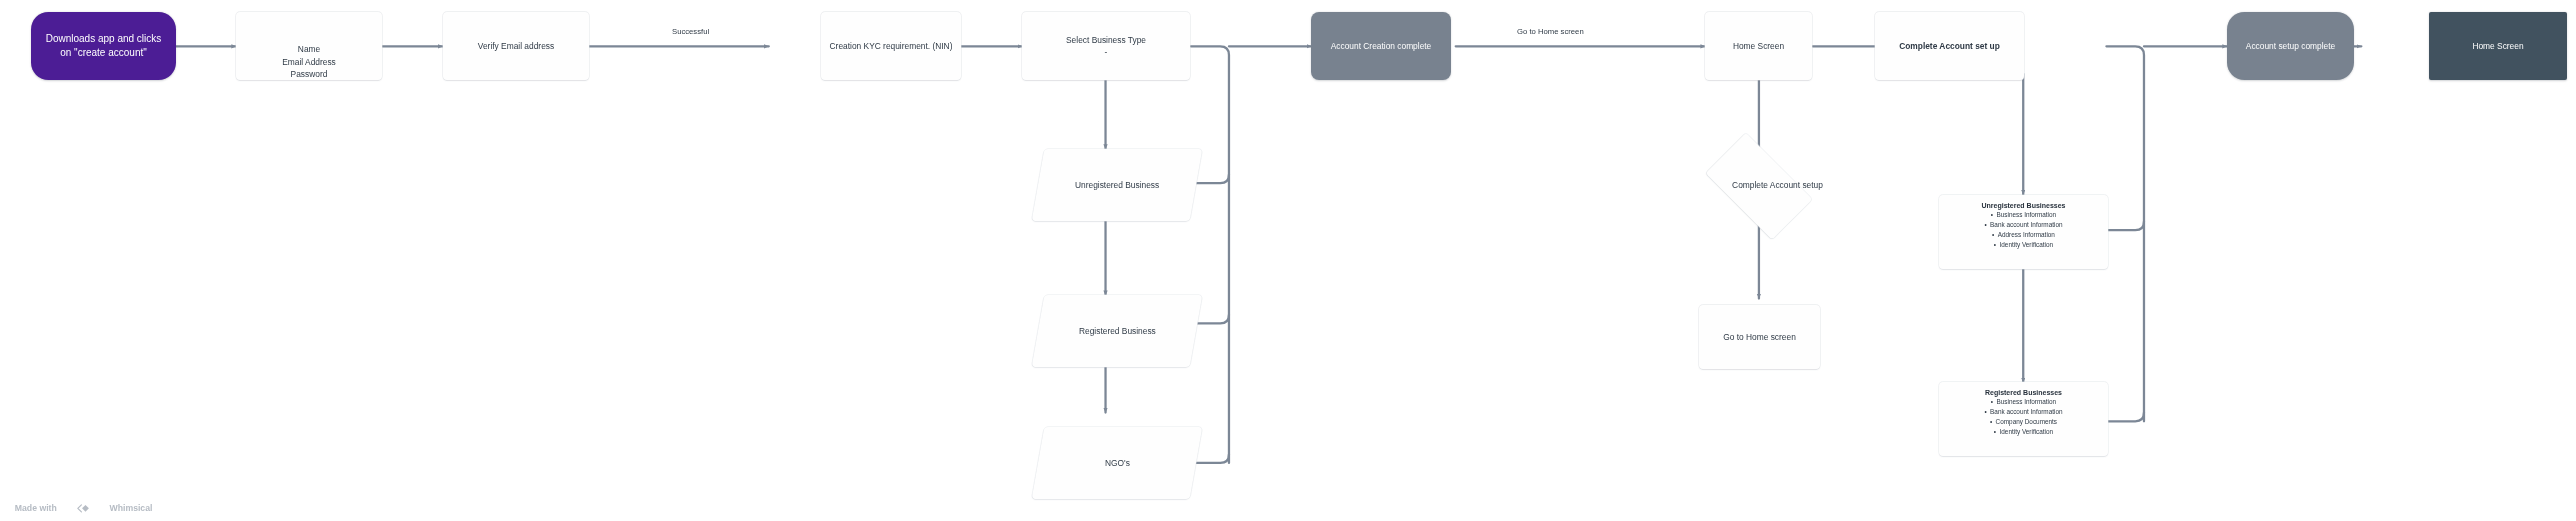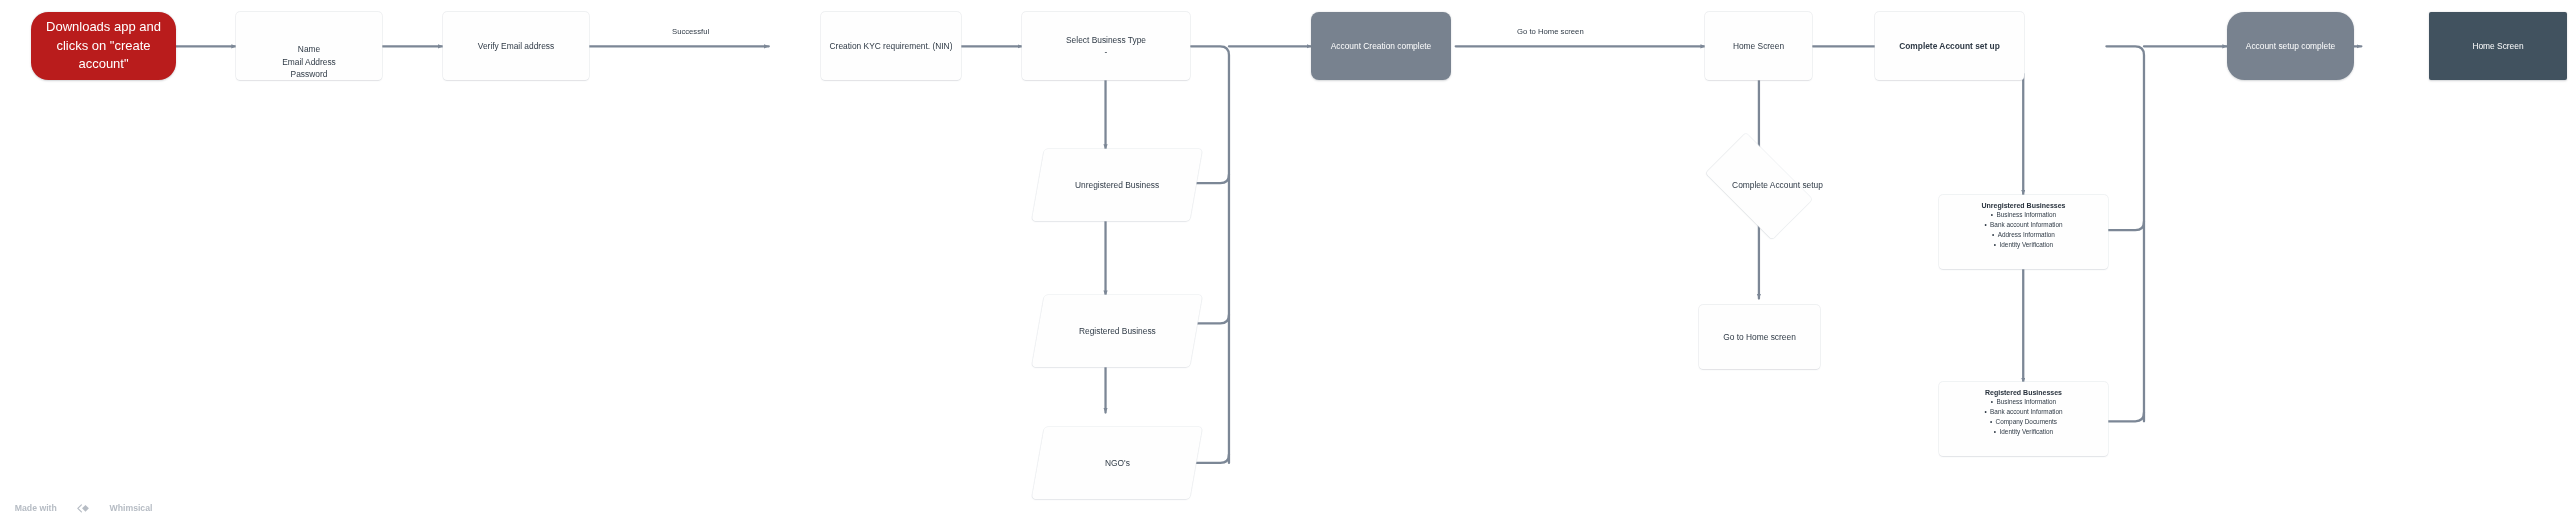--- a/index.html
+++ b/index.html
@@ -37,24 +37,24 @@
   
   .card {
     background: #fefefe;
     border-radius: 4px;
     box-shadow: 0 0.7px 1.3px rgba(60,70,85,.10), 0 0 0 0.7px rgba(225,228,232,.55);
     color: #2f3a46;
     font-size: 8.4px;
   }
   
   .pill-dark {
-    background: #b91c1c;
+    background: #4c1d95;
     color: #ffffff;
     border-radius: 17.4px;
-    font-size: 13px;
+    font-size: 10px;
     box-shadow: 0 0.7px 2px rgba(40,50,62,.22);
   }
   
   .pill-mid {
     background: #78828f;
     color: #ffffff;
     border-radius: 17.4px;
     font-size: 8.4px;
     box-shadow: 0 0.7px 2px rgba(40,50,62,.20);
   }

